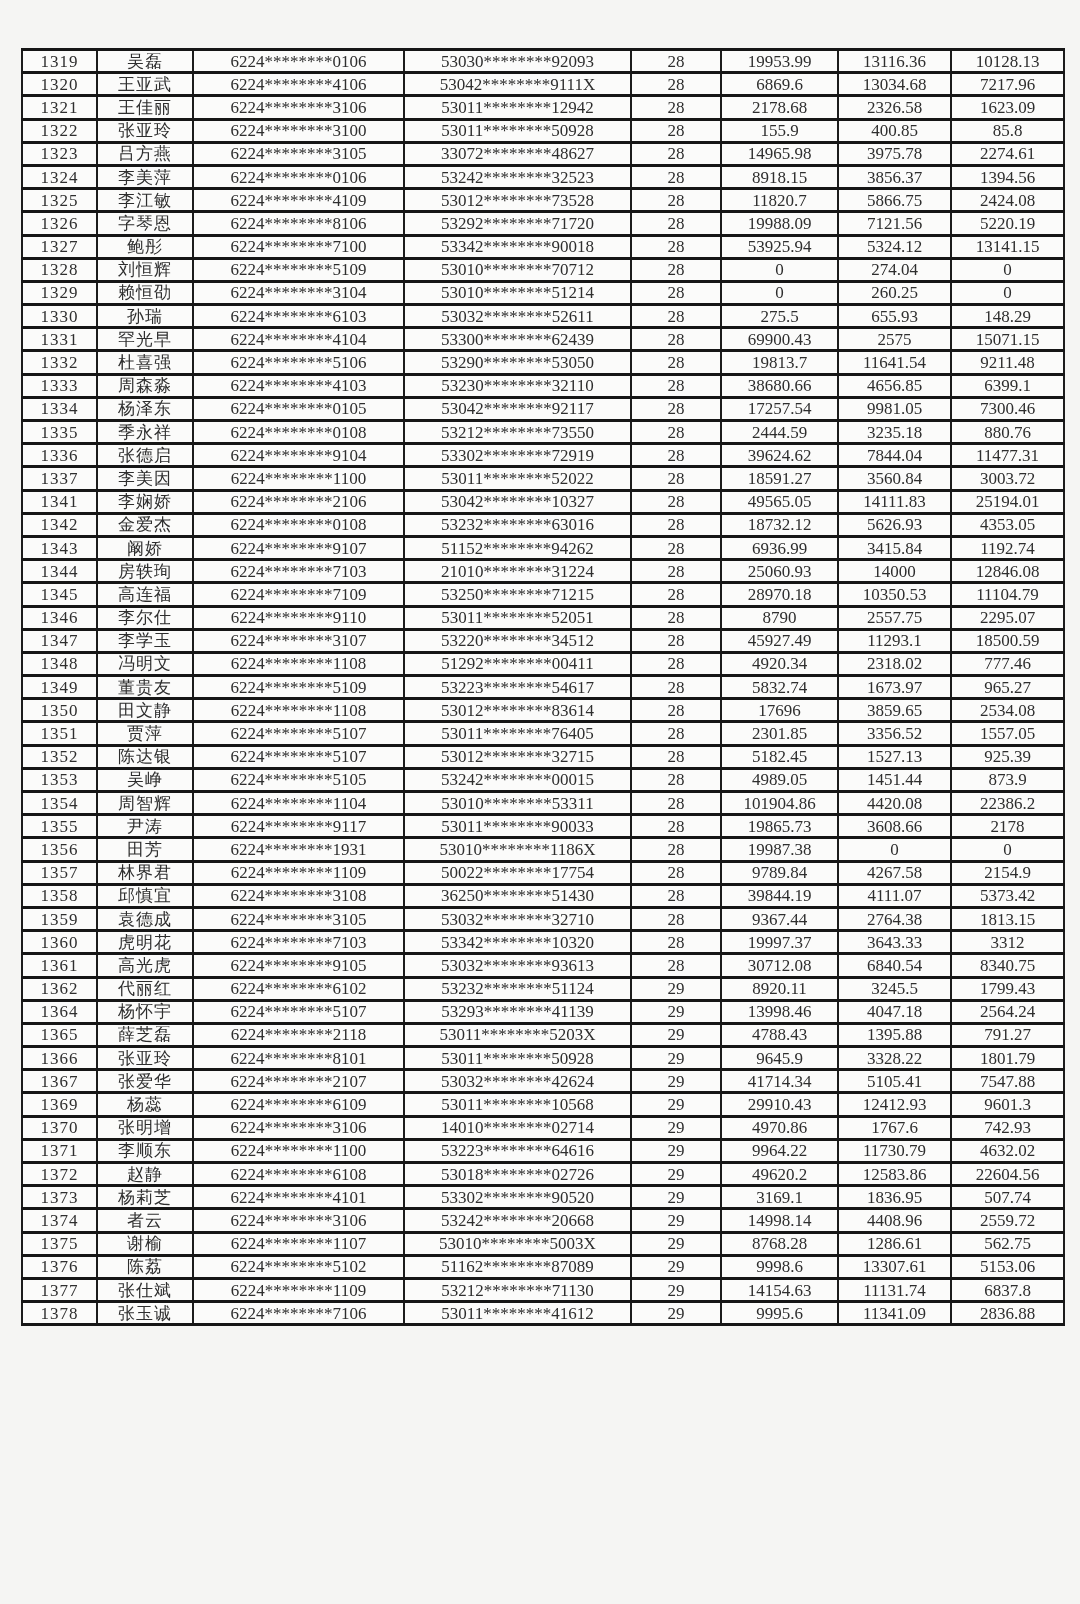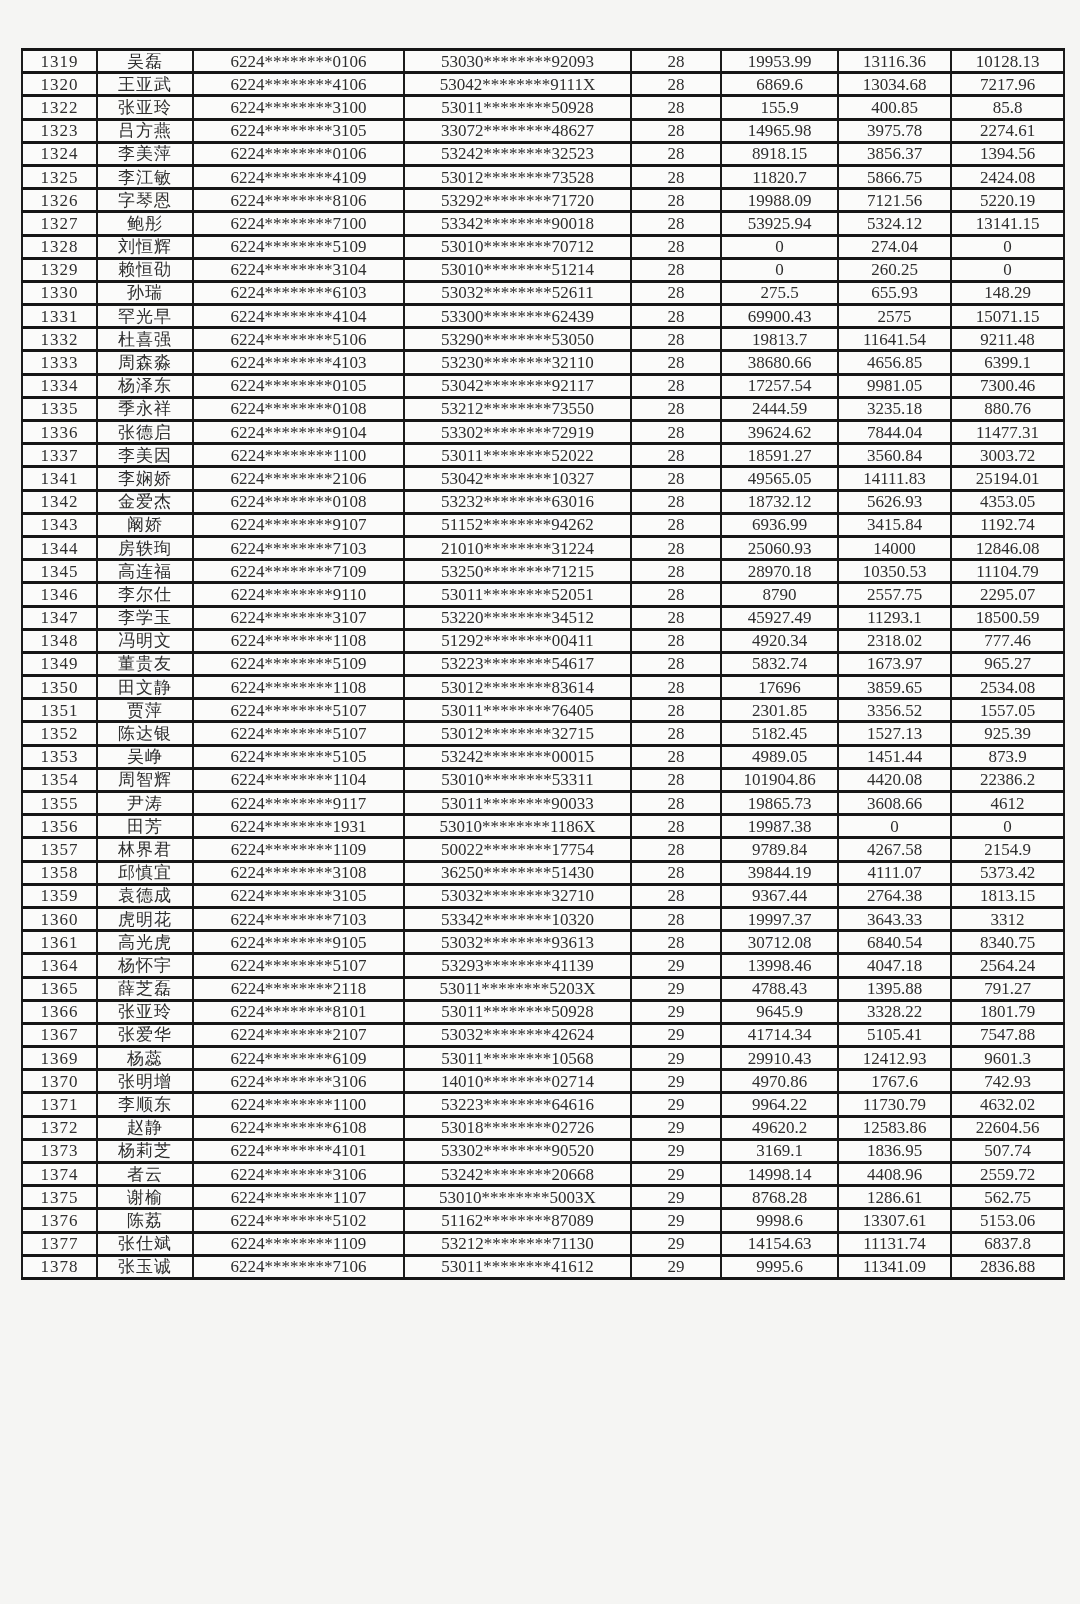--- a/index.html
+++ b/index.html
@@ -77,20 +77,30 @@
     <td class="c-seq">1320</td>
     <td class="c-name">王亚武</td>
     <td class="c-card">6224********4106</td>
     <td class="c-id">53042********9111X</td>
     <td class="c-days">28</td>
     <td class="c-amt">6869.6</td>
     <td class="c-amt">13034.68</td>
     <td class="c-amt">7217.96</td>
   </tr>
 
+  <tr>
+    <td class="c-seq">1321</td>
+    <td class="c-name">王佳丽</td>
+    <td class="c-card">6224********3106</td>
+    <td class="c-id">53011********12942</td>
+    <td class="c-days">28</td>
+    <td class="c-amt">2178.68</td>
+    <td class="c-amt">2326.58</td>
+    <td class="c-amt">1623.09</td>
+  </tr>
 
   <tr>
     <td class="c-seq">1322</td>
     <td class="c-name">张亚玲</td>
     <td class="c-card">6224********3100</td>
     <td class="c-id">53011********50928</td>
     <td class="c-days">28</td>
     <td class="c-amt">155.9</td>
     <td class="c-amt">400.85</td>
     <td class="c-amt">85.8</td>
@@ -419,21 +429,21 @@
   </tr>
 
   <tr>
     <td class="c-seq">1355</td>
     <td class="c-name">尹涛</td>
     <td class="c-card">6224********9117</td>
     <td class="c-id">53011********90033</td>
     <td class="c-days">28</td>
     <td class="c-amt">19865.73</td>
     <td class="c-amt">3608.66</td>
-    <td class="c-amt">4612</td>
+    <td class="c-amt">2178</td>
   </tr>
 
   <tr>
     <td class="c-seq">1356</td>
     <td class="c-name">田芳</td>
     <td class="c-card">6224********1931</td>
     <td class="c-id">53010********1186X</td>
     <td class="c-days">28</td>
     <td class="c-amt">19987.38</td>
     <td class="c-amt">0</td>
@@ -488,20 +498,30 @@
     <td class="c-seq">1361</td>
     <td class="c-name">高光虎</td>
     <td class="c-card">6224********9105</td>
     <td class="c-id">53032********93613</td>
     <td class="c-days">28</td>
     <td class="c-amt">30712.08</td>
     <td class="c-amt">6840.54</td>
     <td class="c-amt">8340.75</td>
   </tr>
 
+  <tr>
+    <td class="c-seq">1362</td>
+    <td class="c-name">代丽红</td>
+    <td class="c-card">6224********6102</td>
+    <td class="c-id">53232********51124</td>
+    <td class="c-days">29</td>
+    <td class="c-amt">8920.11</td>
+    <td class="c-amt">3245.5</td>
+    <td class="c-amt">1799.43</td>
+  </tr>
 
 
   <tr>
     <td class="c-seq">1364</td>
     <td class="c-name">杨怀宇</td>
     <td class="c-card">6224********5107</td>
     <td class="c-id">53293********41139</td>
     <td class="c-days">29</td>
     <td class="c-amt">13998.46</td>
     <td class="c-amt">4047.18</td>

